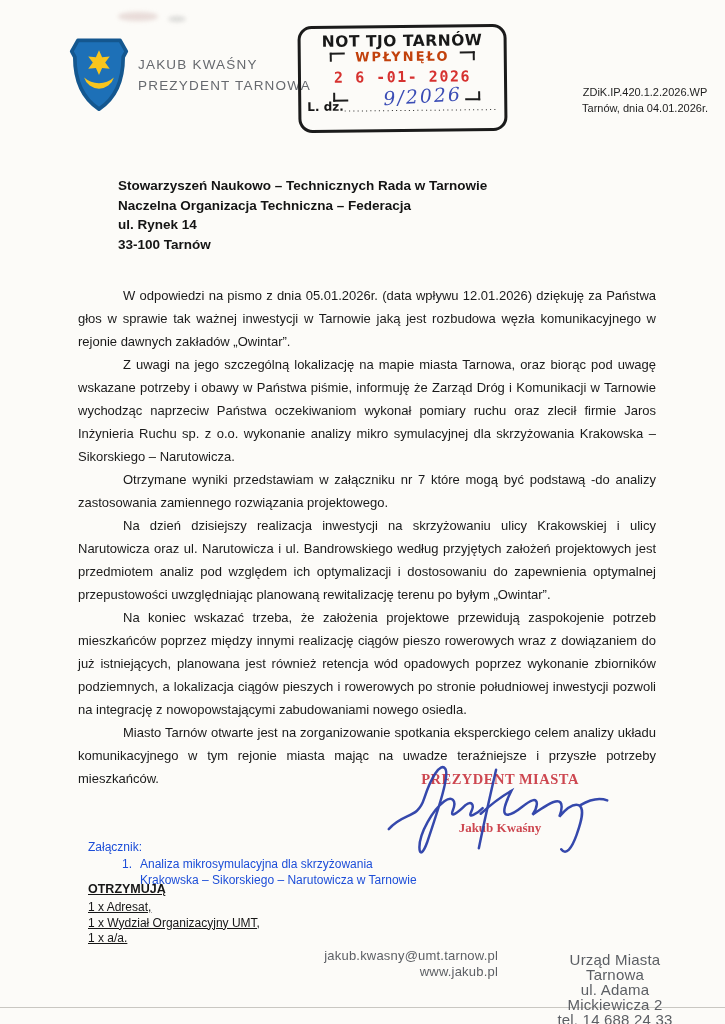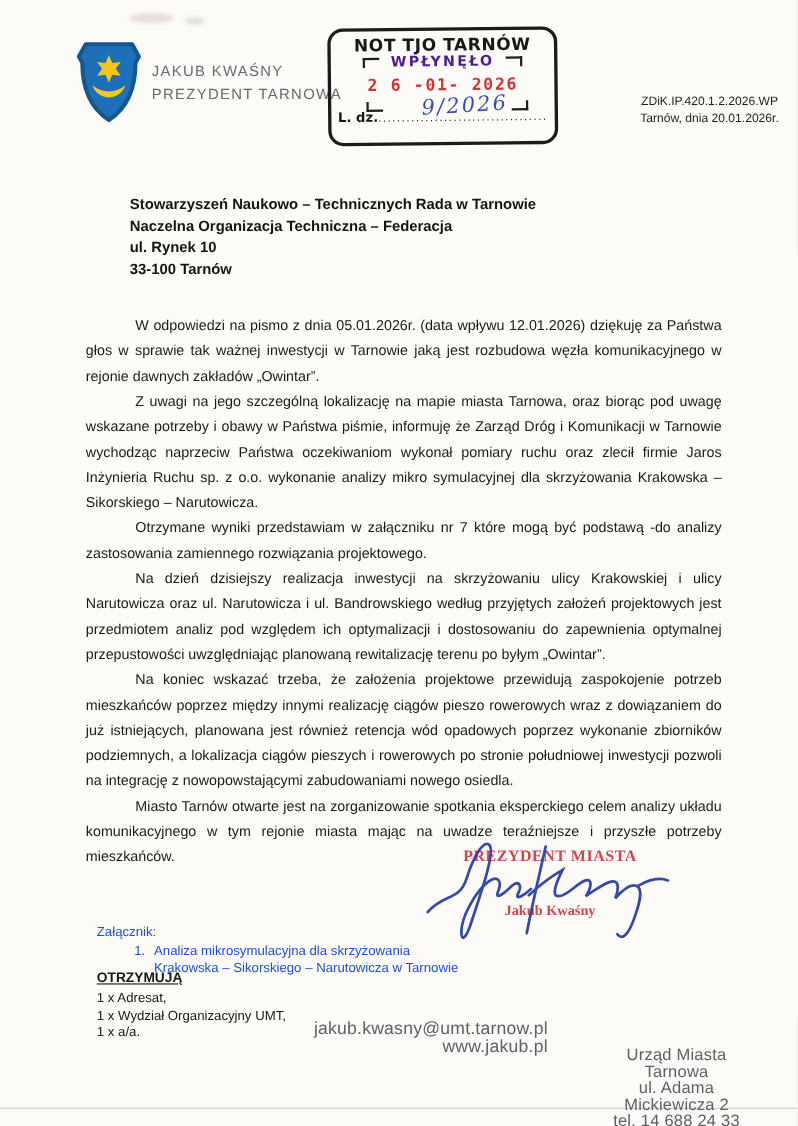--- a/index.html
+++ b/index.html
@@ -20,21 +20,21 @@
   .stamp{
     position:absolute;left:298px;top:25px;width:209px;height:107px;
     border:3.5px solid #1b1b1b;border-radius:14px;
     transform:rotate(-0.6deg);
     display:flex;flex-direction:column;align-items:center;
     box-sizing:border-box;padding-top:4px;
   }
   .stamp-org{font-weight:800;font-size:15.5px;letter-spacing:.5px;color:#181818;
     font-family:"DejaVu Sans",sans-serif;white-space:nowrap;}
   .stamp-recv{display:flex;align-items:center;gap:10px;margin-top:-1px;}
-  .stamp-recv-label{font-weight:800;font-size:13px;letter-spacing:2px;color:#4c1d95;
+  .stamp-recv-label{font-weight:800;font-size:13px;letter-spacing:2px;color:#c2410c;
     font-family:"DejaVu Sans",sans-serif;}
   .mark{display:inline-block;width:13px;height:7px;}
   .m-tl{border-top:2.5px solid #1d1d1d;border-left:2.5px solid #1d1d1d;}
   .m-tr{border-top:2.5px solid #1d1d1d;border-right:2.5px solid #1d1d1d;}
   .m-bl{border-bottom:2.5px solid #1d1d1d;border-left:2.5px solid #1d1d1d;}
   .m-br{border-bottom:2.5px solid #1d1d1d;border-right:2.5px solid #1d1d1d;}
   .stamp-date{font-family:"DejaVu Sans Mono",monospace;font-weight:700;
     font-size:15px;letter-spacing:1.5px;color:#d63230;margin-top:4px;white-space:nowrap;}
   .stamp-row3{width:100%;box-sizing:border-box;display:flex;
     justify-content:space-between;padding:6px 24px 0 32px;}
@@ -66,24 +66,24 @@
   .sig-name{position:absolute;left:420px;top:820px;width:160px;text-align:center;
     font-family:"Liberation Serif",serif;font-weight:700;font-size:13px;
     color:#cd4750;white-space:nowrap;}
   .sig-scrawl{position:absolute;left:383px;top:750px;width:230px;height:118px;}
   
   .attachment{position:absolute;left:88px;top:839px;font-size:12px;line-height:16px;color:#1d4ed8;}
   .att-item{display:flex;margin-top:1px;}
   .att-num{width:18px;margin-left:34px;}
   .distribution{position:absolute;left:88px;top:882px;font-size:12px;line-height:14px;color:#161616;}
   .dist-head{font-weight:700;text-decoration:underline;font-size:12.5px;margin-bottom:4px;}
-  .distribution div.dist-item{margin-top:1.5px;}
+  .distribution div.dist-item{margin-top:1.5px;text-decoration:underline;}
   
-  .footer-contact{position:absolute;right:227px;top:928px;text-align:right;
-    color:#5c5f64;font-size:16px;line-height:15.5px;letter-spacing:.2px;}
+  .footer-contact{position:absolute;right:227px;top:948px;text-align:right;
+    color:#5c5f64;font-size:13px;line-height:15.5px;letter-spacing:.2px;}
   .footer-office{position:absolute;left:508px;top:952px;width:140px;text-align:center;
     color:#5c5f64;font-size:15px;line-height:15px;letter-spacing:.2px;margin-left:37px;}
   
   .smudge{position:absolute;border-radius:50%;filter:blur(2px);}
   .sm1{left:118px;top:12px;width:40px;height:9px;background:rgba(190,150,145,.30);}
   .sm2{left:168px;top:16px;width:18px;height:6px;background:rgba(150,150,150,.30);}
   .scanline{position:absolute;left:0;top:1007px;width:100%;height:1px;background:#c9c7c2;}
 </style>
 </head>
 <body>
@@ -120,27 +120,27 @@
     </div>
     <div class="stamp-ldz">
       <span class="ldz-label">L. dz.</span>
       <span class="ldz-dots">....................................................</span>
       <span class="ldz-hand">9/2026</span>
     </div>
   </div>
 
   <div class="refblock">
     <div>ZDiK.IP.420.1.2.2026.WP</div>
-    <div>Tarnów, dnia 20.01.2026r.</div>
+    <div>Tarnów, dnia 04.01.2026r.</div>
   </div>
 
   <div class="addressee">
     <div>Stowarzyszeń Naukowo – Technicznych Rada w Tarnowie</div>
     <div>Naczelna Organizacja Techniczna – Federacja</div>
-    <div>ul. Rynek 10</div>
+    <div>ul. Rynek 14</div>
     <div>33-100 Tarnów</div>
   </div>
 
   <div class="body-text">
     <p>W odpowiedzi na pismo z dnia 05.01.2026r.  (data wpływu 12.01.2026) dziękuję za Państwa głos w sprawie tak ważnej inwestycji w Tarnowie jaką jest rozbudowa węzła komunikacyjnego w rejonie dawnych zakładów „Owintar”.</p>
     <p>Z uwagi na jego szczególną lokalizację na mapie miasta Tarnowa, oraz biorąc pod uwagę wskazane potrzeby i obawy w Państwa piśmie, informuję że Zarząd Dróg i Komunikacji w Tarnowie wychodząc naprzeciw Państwa oczekiwaniom wykonał pomiary ruchu oraz zlecił firmie Jaros Inżynieria Ruchu sp. z o.o. wykonanie analizy mikro symulacyjnej dla skrzyżowania Krakowska – Sikorskiego – Narutowicza.</p>
     <p>Otrzymane wyniki przedstawiam w załączniku nr 7 które mogą być podstawą -do analizy zastosowania zamiennego rozwiązania projektowego.</p>
     <p>Na dzień dzisiejszy realizacja inwestycji na skrzyżowaniu ulicy Krakowskiej i ulicy Narutowicza oraz ul. Narutowicza i ul. Bandrowskiego według przyjętych założeń projektowych jest przedmiotem analiz pod względem ich optymalizacji i dostosowaniu do zapewnienia optymalnej przepustowości uwzględniając planowaną rewitalizację terenu po byłym „Owintar”.</p>
     <p>Na koniec wskazać trzeba, że założenia projektowe przewidują zaspokojenie potrzeb mieszkańców poprzez między innymi realizację ciągów pieszo rowerowych wraz z dowiązaniem do już istniejących, planowana jest również retencja wód opadowych poprzez wykonanie zbiorników podziemnych, a lokalizacja ciągów pieszych i rowerowych po stronie południowej inwestycji pozwoli na integrację z nowopowstającymi zabudowaniami nowego osiedla.</p>
     <p>Miasto Tarnów otwarte jest na zorganizowanie spotkania eksperckiego celem analizy układu komunikacyjnego w tym rejonie miasta mając na uwadze teraźniejsze i przyszłe potrzeby mieszkańców.</p>

